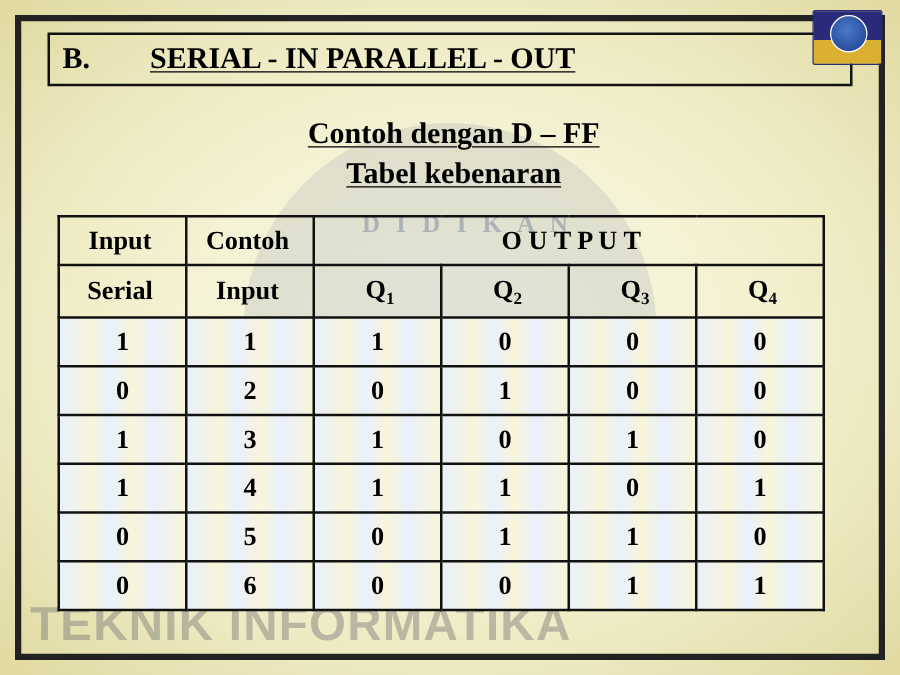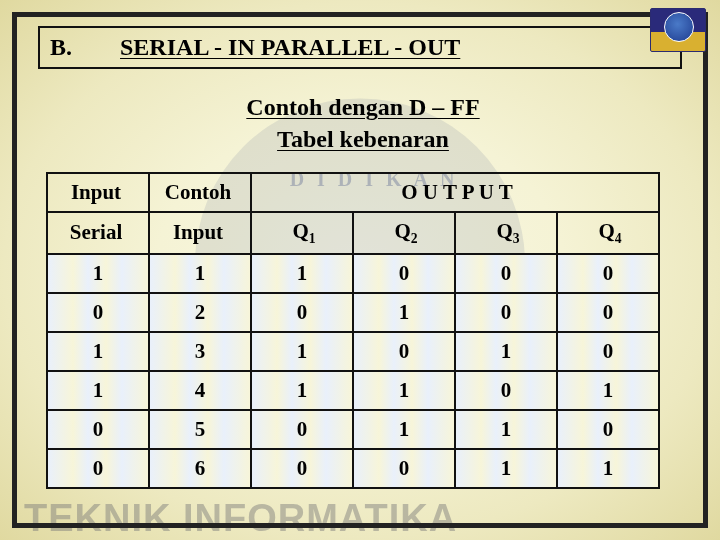--- a/index.html
+++ b/index.html
@@ -66,21 +66,21 @@
   }
   .wm-text-side{
     position:absolute;
     font-size:24px;
     letter-spacing:2px;
     color:rgba(20,40,110,0.22);
     font-weight:700;
   }
   .footer-wm{
     position:absolute;
-    bottom:0; left:24px;
+    bottom:18px; left:24px;
     font-size:38px;
     font-weight:900;
     letter-spacing:1px;
     color:rgba(120,120,120,0.45);
     font-family: Arial, Helvetica, sans-serif;
     z-index:1;
   }
   .content{
     position:relative;
     z-index:10;

